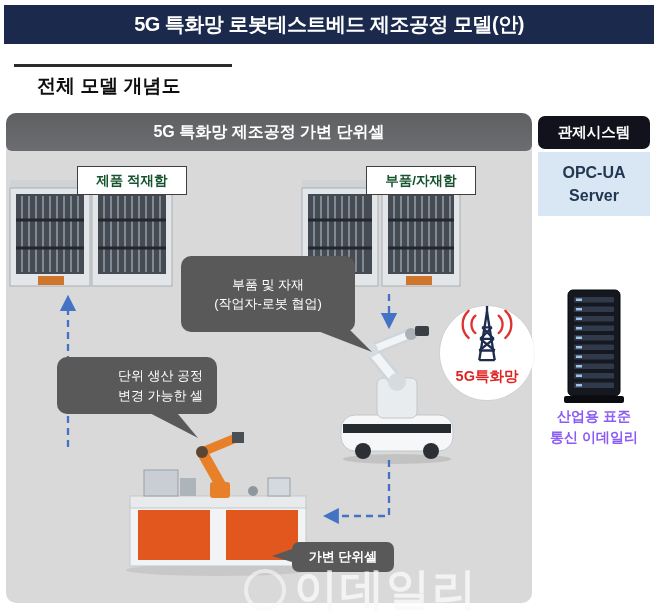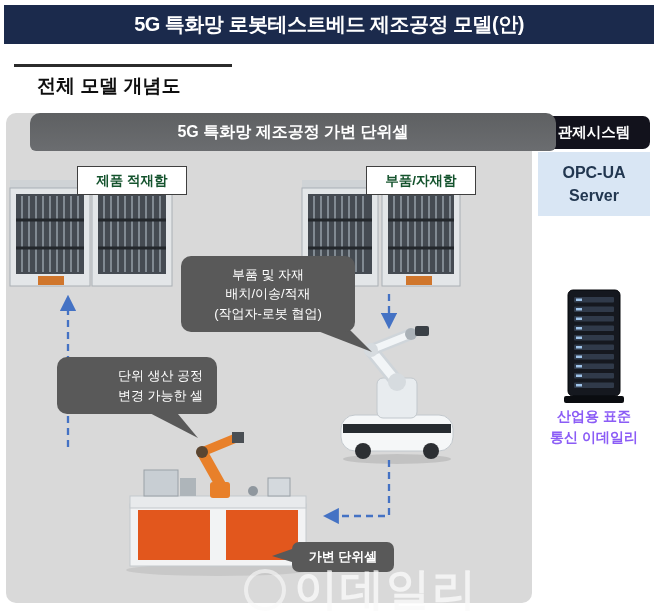--- a/index.html
+++ b/index.html
@@ -13,21 +13,21 @@
 
   
   .section-line{position:absolute; left:14px; top:64px; width:218px; height:3px; background:#2b2b2b; z-index:2;}
   .section-title{position:absolute; left:37px; top:73px; font-size:19px; font-weight:bold; color:#0f0f0f; z-index:2;}
 
   
   .main-panel{position:absolute; left:6px; top:113px; width:526px; height:490px;
     background:#d9d9d9; border-radius:10px; z-index:1;}
   .panel-header{position:absolute; left:6px; top:113px; width:526px; height:38px;
     background:linear-gradient(180deg,#5e6062,#6b6d70); border-radius:10px 10px 6px 6px;
-    color:#fff; font-weight:bold; font-size:16px; display:flex; align-items:center; justify-content:center; z-index:3;margin-left:24px;}
+    color:#fff; font-weight:bold; font-size:16px; display:flex; align-items:center; justify-content:center; z-index:3;}
 
   
   .rack-label{position:absolute; background:#fff; border:1.5px solid #3f3f3f; color:#14532d;
     font-size:13.5px; font-weight:600; display:flex; align-items:center; justify-content:center; z-index:6;}
   .rack-label.product{left:77px; top:166px; width:108px; height:27px;}
   .rack-label.parts{left:366px; top:166px; width:108px; height:27px;}
 
   
   .dark-bubble{position:absolute; background:#595959; color:#fff; border-radius:10px;
     display:flex; flex-direction:column; align-items:center; justify-content:center;
@@ -163,31 +163,47 @@
     <polygon points="310,328 350,330 372,352" fill="#595959"></polygon>
     <polygon points="140,408 168,402 198,438" fill="#595959"></polygon>
     <polygon points="292,549 272,556 292,562" fill="#595959"></polygon>
   </svg>
 
   <div class="rack-label product">제품 적재함</div>
   <div class="rack-label parts">부품/자재함</div>
 
   <div class="dark-bubble bubble-materials">
     <span>부품 및 자재</span>
-    <span>배치/이송/적재</span>
     <span>(작업자-로봇 협업)</span>
   </div>
 
   <div class="dark-bubble bubble-unit">
     <span>단위 생산 공정</span>
     <span>변경 가능한 셀</span>
   </div>
 
   <div class="dark-bubble bubble-varcell">가변 단위셀</div>
 
+  <div class="net-circle">
+    <svg width="94" height="60" viewBox="0 0 94 62">
+      <g stroke="#1e2c4e" stroke-width="2.4" fill="none">
+        <path d="M47 6 L39 56 M47 6 L55 56"></path>
+        <path d="M47 0 L47 8"></path>
+        <path d="M42 22 L52 22 M40 34 L54 34 M39 46 L55 46 M39 56 L55 56"></path>
+        <path d="M42 22 L54 34 M52 22 L40 34 M40 34 L55 46 M54 34 L39 46"></path>
+      </g>
+      <g stroke="#e03131" stroke-width="2.4" fill="none" stroke-linecap="round">
+        <path d="M35 10 A 12 12 0 0 0 35 28"></path>
+        <path d="M28 5 A 19 19 0 0 0 28 33"></path>
+        <path d="M59 10 A 12 12 0 0 1 59 28"></path>
+        <path d="M66 5 A 19 19 0 0 1 66 33"></path>
+      </g>
+    </svg>
+    <div class="net-label">5G특화망</div>
+  </div>
 
   <div class="ctrl-header">관제시스템</div>
   <div class="opc-box">
     <span>OPC-UA</span>
     <span>Server</span>
   </div>
 
   <div class="illus server">
     <svg width="72" height="118" viewBox="0 0 72 118">
       <rect x="10" y="2" width="52" height="106" rx="5" fill="#15181f" stroke="#05060a"></rect>

